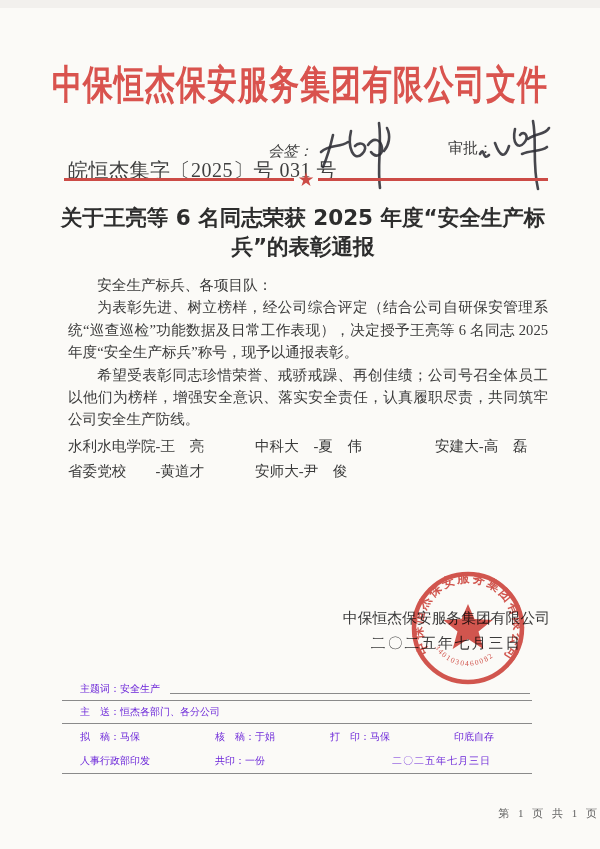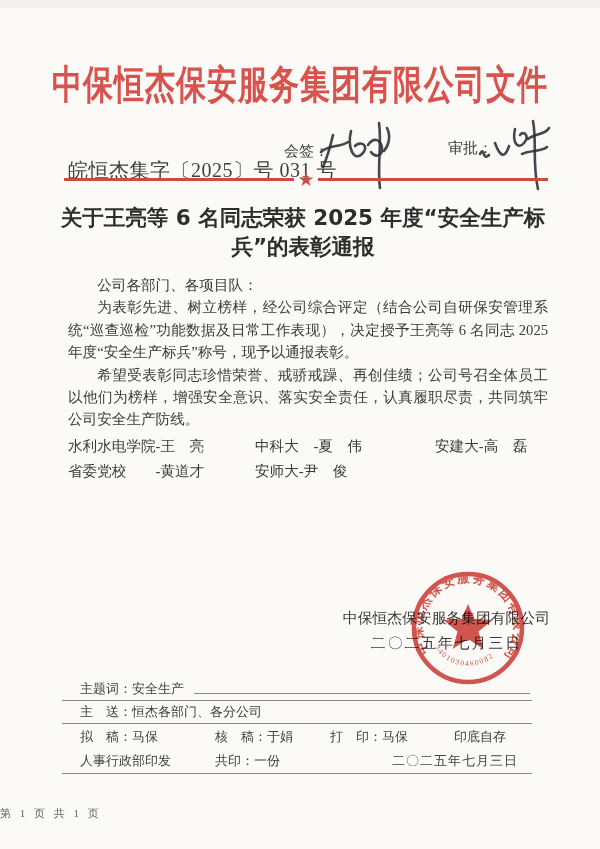--- a/index.html
+++ b/index.html
@@ -9,21 +9,21 @@
     font-family:"Liberation Serif","DejaVu Serif",serif;color:#3a3a3a;
   }
   
   .org-title{
     position:absolute;top:50px;left:0;right:0;text-align:center;
     font-size:30px;font-weight:bold;color:#d9534e;letter-spacing:1px;
     transform:scaleY(1.32);transform-origin:center top;white-space:nowrap;
   }
   .doc-no{position:absolute;left:68px;top:149px;font-size:20px;color:#3f3f3f;letter-spacing:.5px;}
   .sig-label{position:absolute;font-size:15px;color:#3f3f3f;}
-  .lbl-countersign{left:284px;top:134px;}
+  .lbl-countersign{left:268px;top:134px;font-style:italic;}
   .lbl-approval{left:448px;top:131px;}
   .sig{position:absolute;}
   .sig path{fill:none;stroke:#2c2c34;stroke-width:2.6;stroke-linecap:round;stroke-linejoin:round;opacity:.88;}
   .sig-countersign{left:316px;top:106px;}
   .sig-approval{left:474px;top:101px;}
   
   .red-rule{position:absolute;top:162px;left:64px;right:52px;display:flex;align-items:center;}
   .red-rule .bar{flex:1;height:2.5px;background:#cc4b46;}
   .red-rule .star{color:#cc4b46;font-size:19px;line-height:1;margin:0 3px;font-family:"DejaVu Sans",sans-serif;}
   
@@ -42,29 +42,29 @@
   .honorees{
     display:grid;grid-template-columns:187px 180px auto;
     margin-top:3px;line-height:25px;white-space:pre;
   }
   
   .signoff{position:absolute;top:598px;right:50px;text-align:center;font-size:14.8px;line-height:25px;color:#3a3a3a;}
   .signoff .date{letter-spacing:2px;}
   
   .seal{position:absolute;left:398px;top:550px;mix-blend-mode:multiply;opacity:.88;}
   
-  .info-table{position:absolute;left:62px;right:68px;top:670px;font-size:13px;color:#404040;}
+  .info-table{position:absolute;left:62px;right:68px;top:670px;font-size:10px;color:#6d28d9;}
   .it-row{display:flex;align-items:flex-end;padding:2px 0 3px 18px;line-height:17px;}
   .it-fill{flex:1;border-bottom:1px solid #8a8a8a;margin:0 2px 3px 10px;}
   .bb{border-bottom:1px solid #8a8a8a;}
   .it-grid4{display:grid;grid-template-columns:135px 115px 124px auto;padding:4px 0 3px 18px;line-height:17px;}
   .it-grid3{display:grid;grid-template-columns:135px 177px auto;padding:4px 0 4px 18px;line-height:17px;}
   .it-date{letter-spacing:1px;}
   
-  .page-num{position:absolute;top:798px;left:0;right:0;text-align:left;font-size:11px;letter-spacing:3px;color:#616161;}
+  .page-num{position:absolute;top:798px;left:0;right:0;text-align:right;font-size:11px;letter-spacing:3px;color:#616161;}
 </style>
 </head>
 <body>
 
 <div class="page">
 
   <div class="org-title">中保恒杰保安服务集团有限公司文件</div>
 
   <div class="doc-no">皖恒杰集字〔2025〕号 031 号</div>
   <div class="sig-label lbl-countersign">会签：</div>
@@ -88,21 +88,21 @@
 
   <div class="red-rule">
     <span class="bar"></span>
     <span class="star">★</span>
     <span class="bar"></span>
   </div>
 
   <div class="doc-title">关于王亮等 6 名同志荣获 2025 年度“安全生产标兵”的表彰通报</div>
 
   <div class="body">
-    <p>公司各部门、各项目队：</p>
+    <p>安全生产标兵、各项目队：</p>
     <p>为表彰先进、树立榜样，经公司综合评定（结合公司自研保安管理系统“巡查巡检”功能数据及日常工作表现），决定授予王亮等 6 名同志 2025 年度“安全生产标兵”称号，现予以通报表彰。</p>
     <p>希望受表彰同志珍惜荣誉、戒骄戒躁、再创佳绩；公司号召全体员工以他们为榜样，增强安全意识、落实安全责任，认真履职尽责，共同筑牢公司安全生产防线。</p>
     <div class="honorees">
       <span>水利水电学院-王　亮</span>
       <span>中科大　-夏　伟</span>
       <span>安建大-高　磊</span>
       <span>省委党校　　-黄道才</span>
       <span>安师大-尹　俊</span>
     </div>
   </div>

